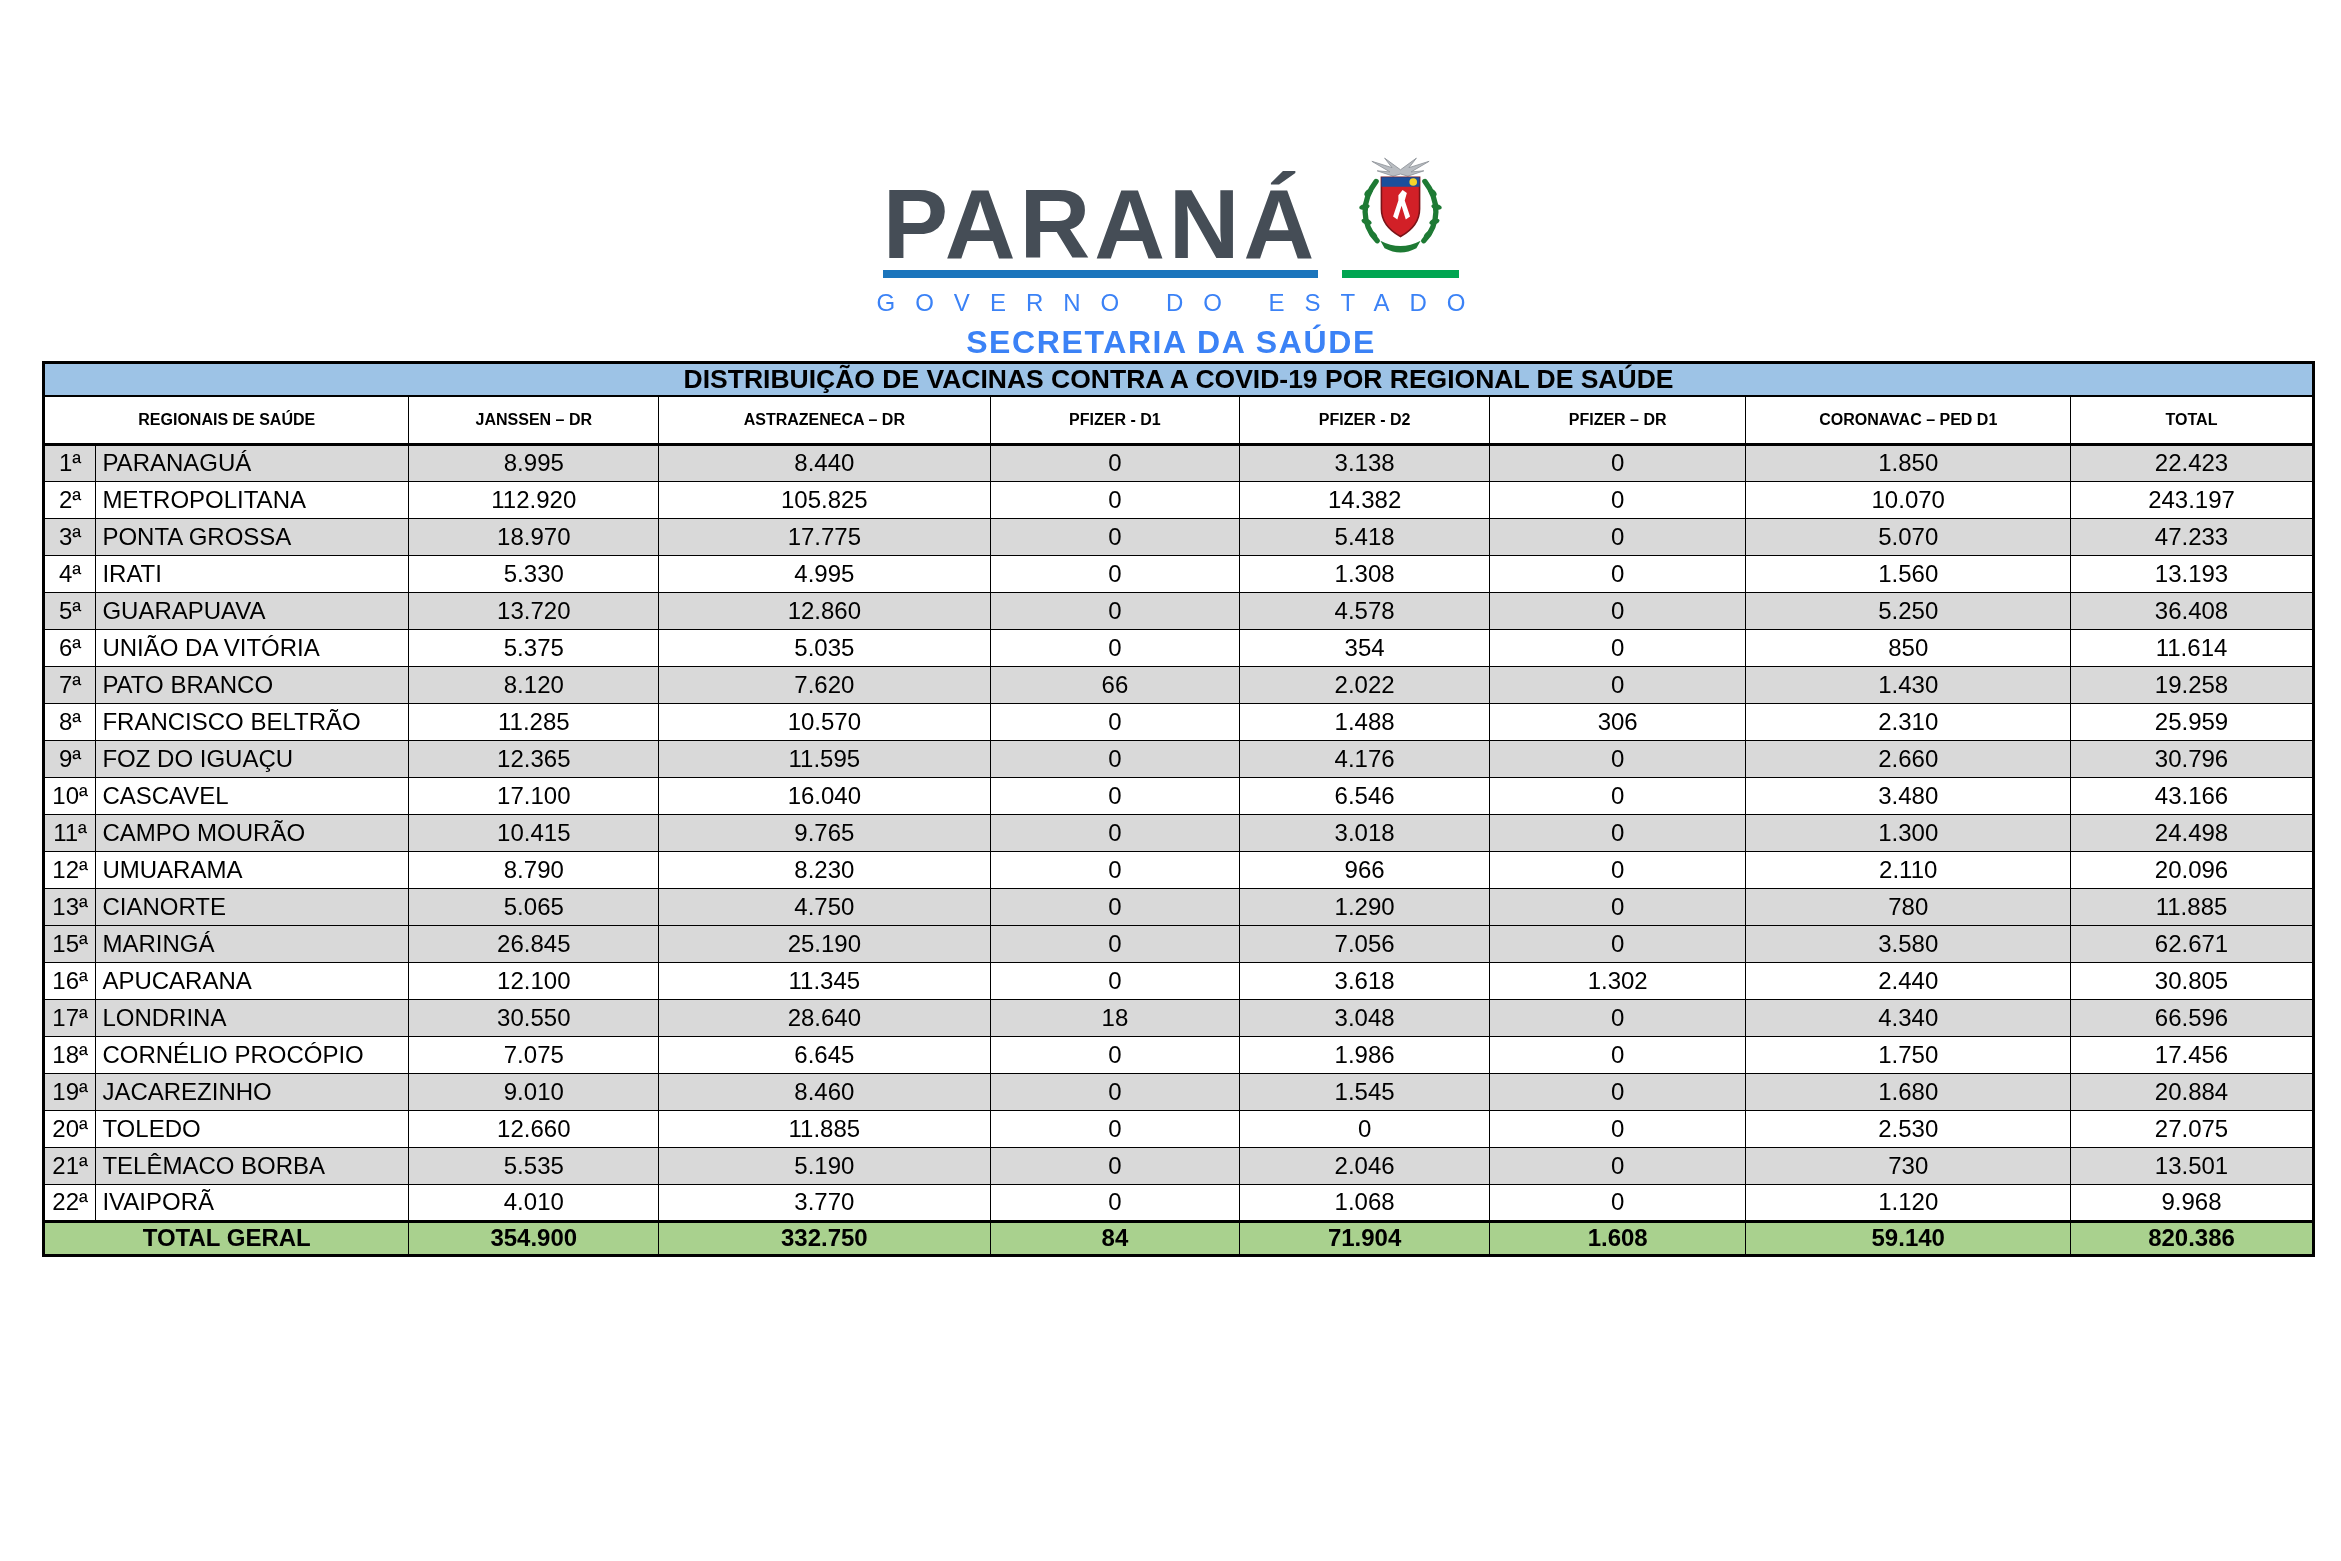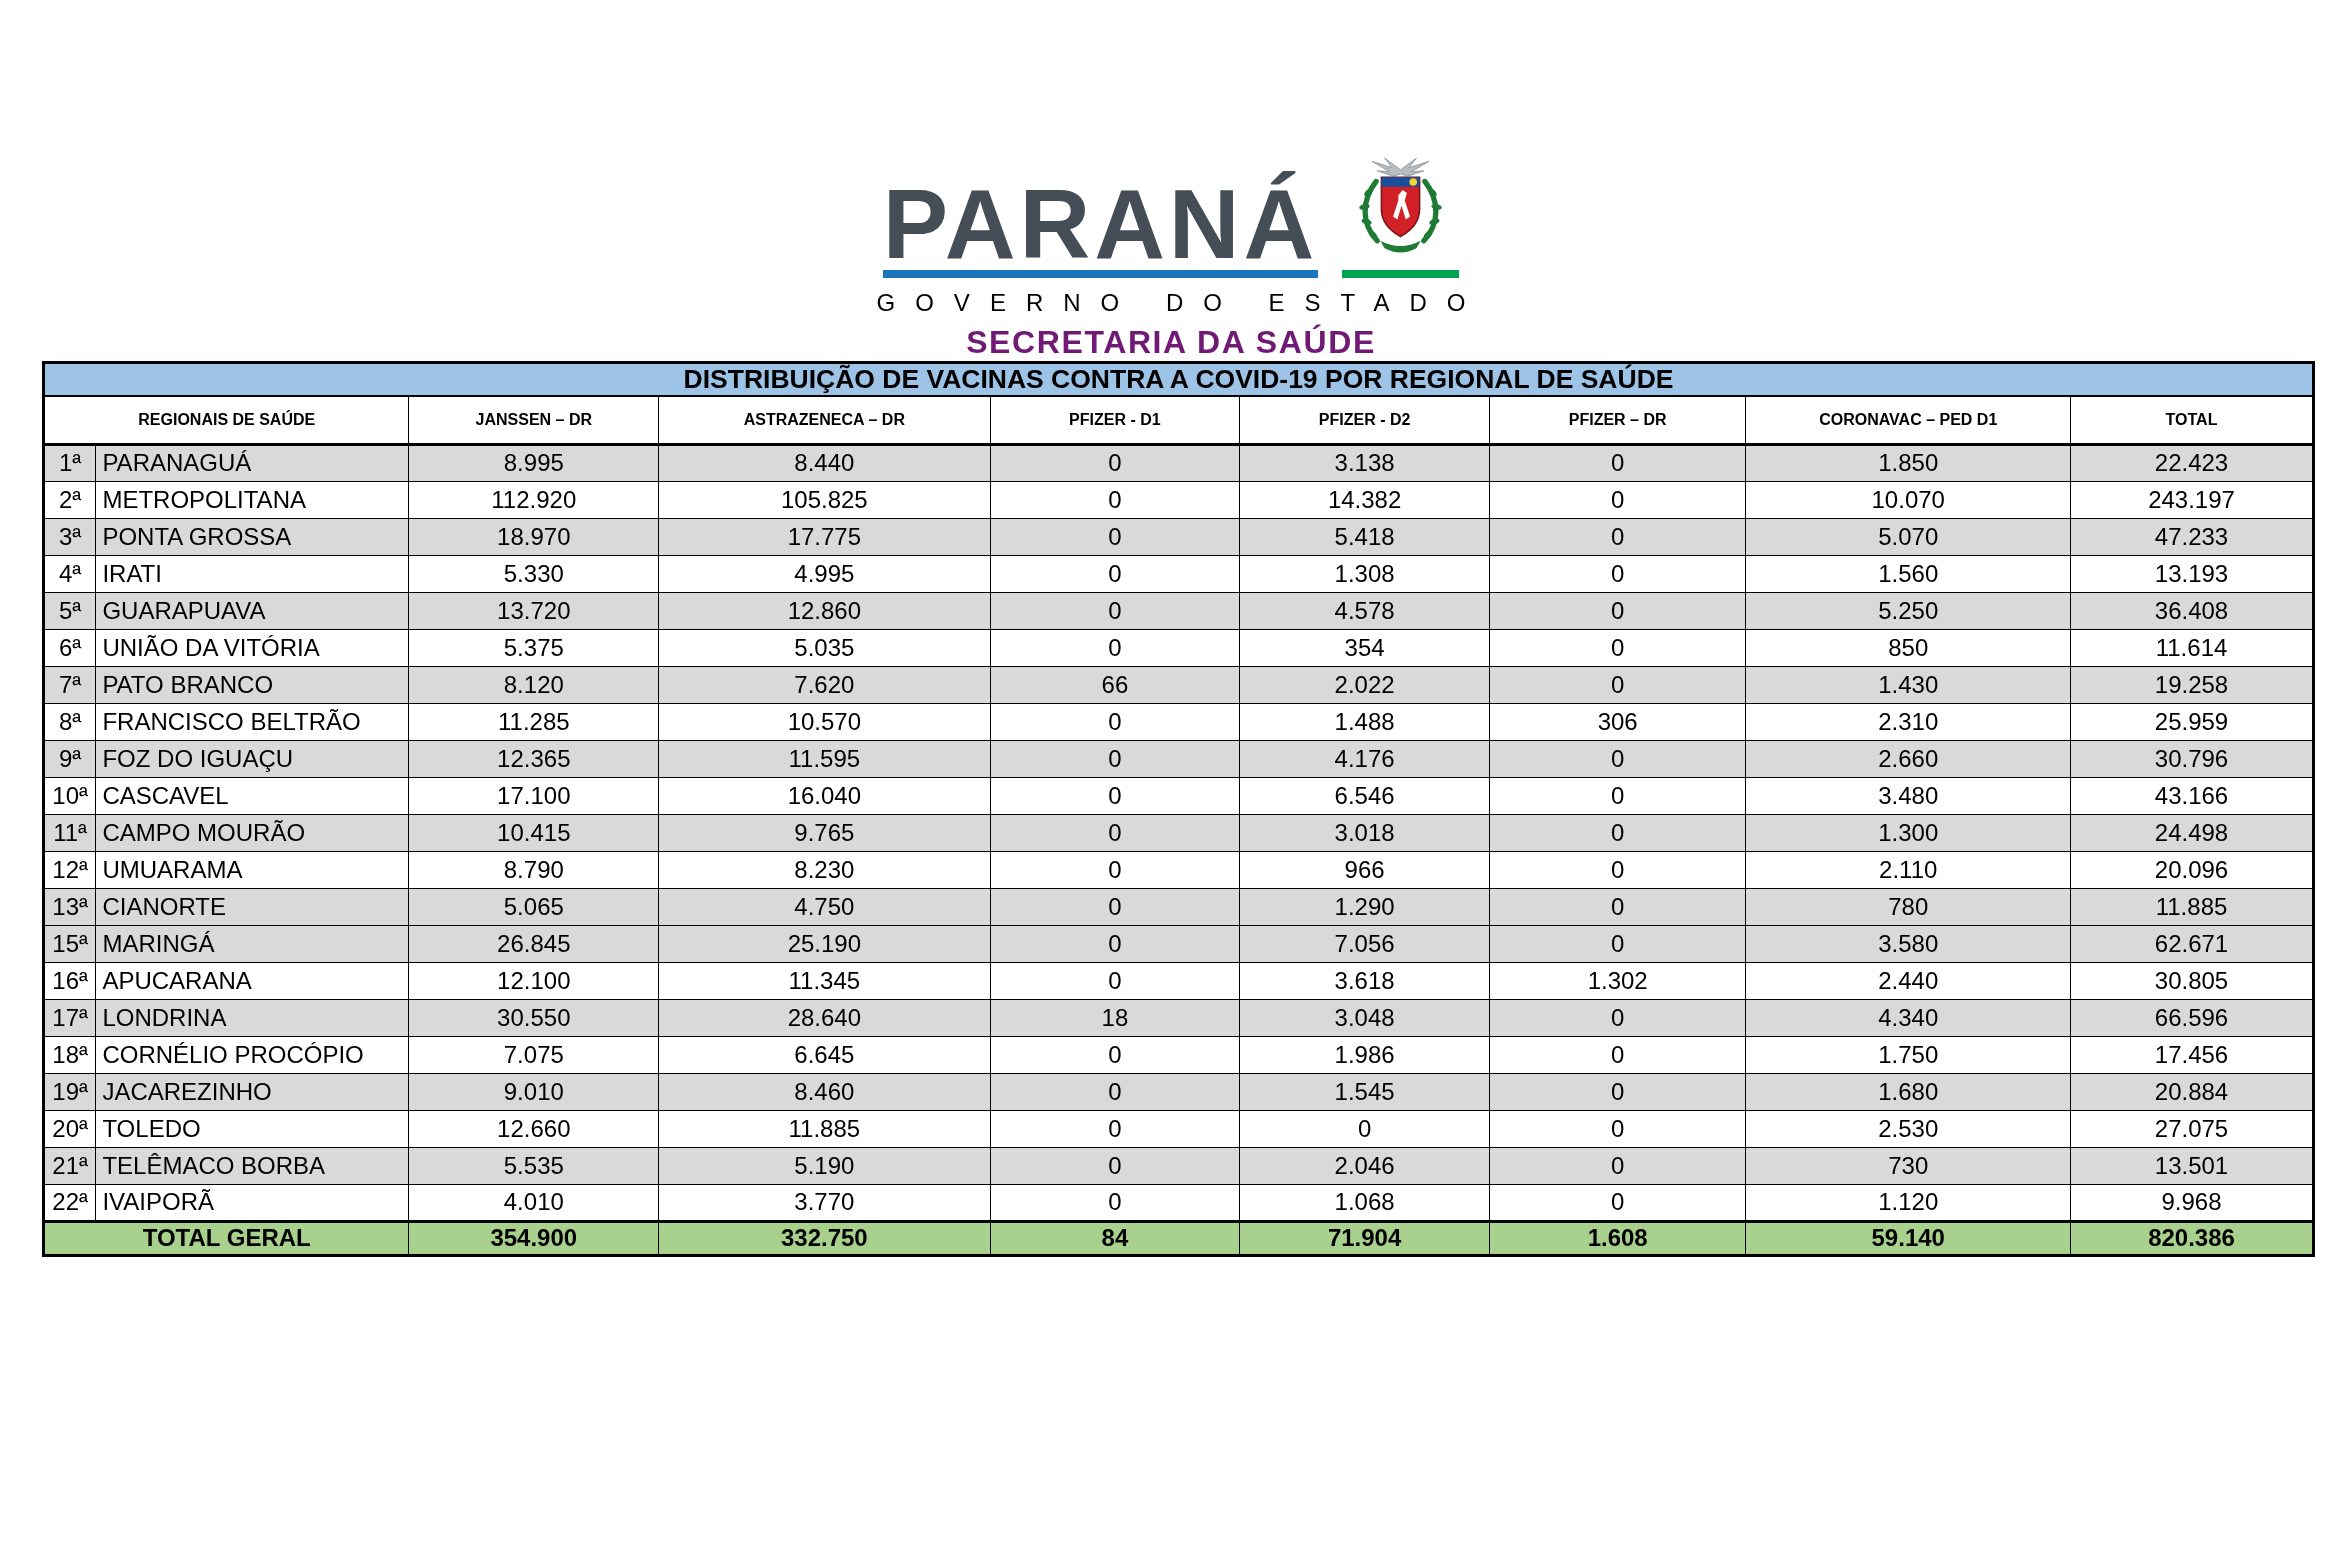--- a/index.html
+++ b/index.html
@@ -19,25 +19,25 @@
   .wordmark-col{ display:flex; flex-direction:column; }
   .logo-wordmark{
     font-size:98px; font-weight:bold; letter-spacing:3.9px; line-height:0.78;
     color:#454d56; padding-top:22px;
   }
   .bar{ height:7.8px; margin-top:7.8px; }
   .bar.blue{ background:#1b75bc; width:100%; }
   .crest-col{ display:flex; flex-direction:column; align-items:center; }
   .crest-col .bar.green{ background:#00a551; width:117px; }
   .logo-governo{
-    margin-top:11px; font-size:24px; color:#000000;
+    margin-top:11px; font-size:24px; color:#3b82f6;
     letter-spacing:20px; padding-left:20px; font-weight:500;
   }
   .logo-secretaria{
-    margin-top:7.8px; font-size:32px; font-weight:bold; color:#701a75;
+    margin-top:7.8px; font-size:32px; font-weight:bold; color:#3b82f6;
     letter-spacing:1.6px;
   }
 
   
   table.vaccine-table{
     position:absolute; left:42px; top:361px; width:2273px;
     border-collapse:collapse; table-layout:fixed;
     border:3.1px solid #000;
     font-size:24px;
   }

